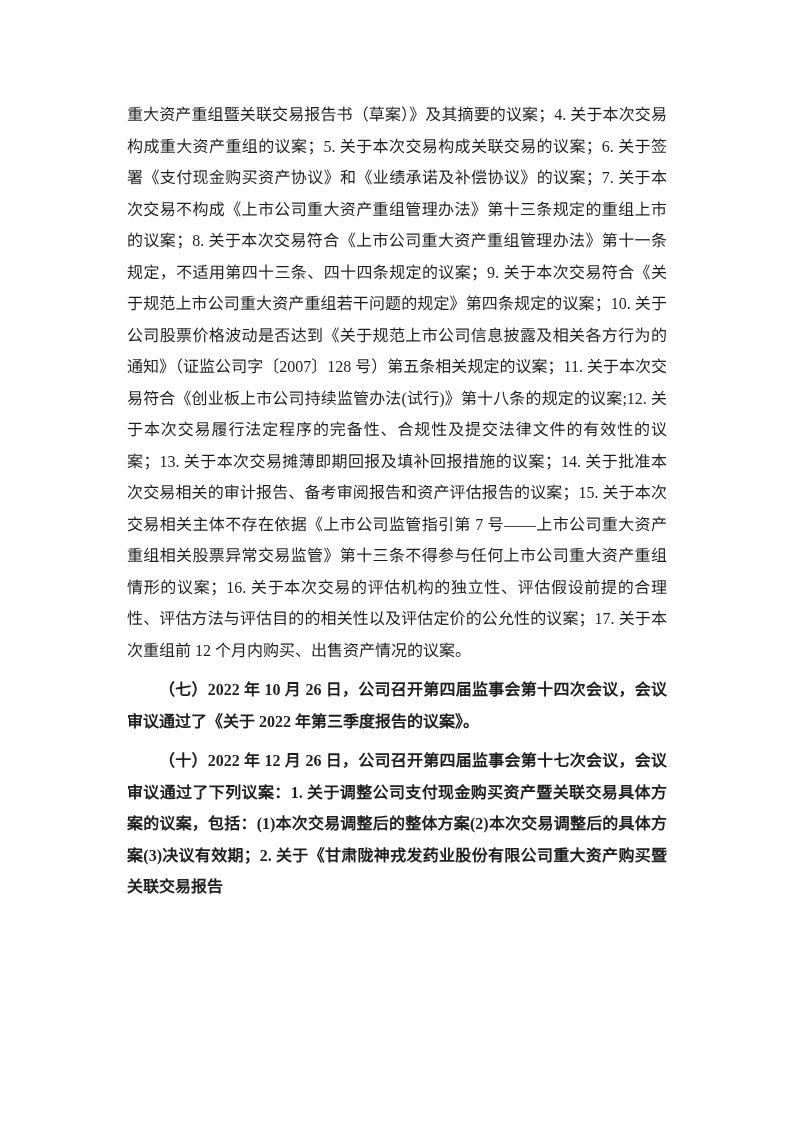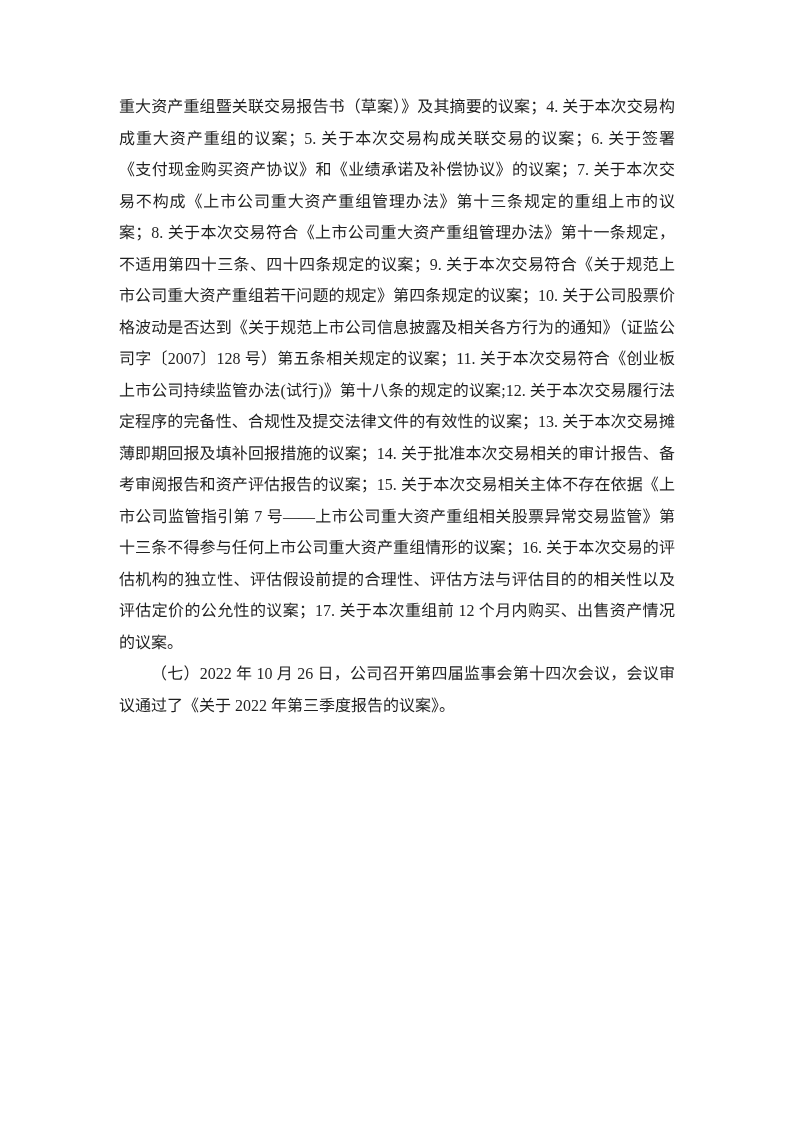--- a/index.html
+++ b/index.html
@@ -22,29 +22,31 @@
     top: 91px;
     left: 119px;
     width: 556px;
     font-size: 16px;
     line-height: 31.5px;
     text-align: justify;
     text-justify: inter-character;
     letter-spacing: 0;
   }
   .para {
-    margin: 0;
+    margin: 8px;
     padding: 0;
     word-break: break-all;
   }
   .para.indent {
     text-indent: 2em;
+    font-weight: bold;
   }
 </style>
 </head>
 <body>
 
 <div class="page">
   <div class="text-block">
     <p class="para">重大资产重组暨关联交易报告书（草案）》及其摘要的议案；4. 关于本次交易构成重大资产重组的议案；5. 关于本次交易构成关联交易的议案；6. 关于签署《支付现金购买资产协议》和《业绩承诺及补偿协议》的议案；7. 关于本次交易不构成《上市公司重大资产重组管理办法》第十三条规定的重组上市的议案；8. 关于本次交易符合《上市公司重大资产重组管理办法》第十一条规定，不适用第四十三条、四十四条规定的议案；9. 关于本次交易符合《关于规范上市公司重大资产重组若干问题的规定》第四条规定的议案；10. 关于公司股票价格波动是否达到《关于规范上市公司信息披露及相关各方行为的通知》（证监公司字〔2007〕128 号）第五条相关规定的议案；11. 关于本次交易符合《创业板上市公司持续监管办法(试行)》第十八条的规定的议案;12. 关于本次交易履行法定程序的完备性、合规性及提交法律文件的有效性的议案；13. 关于本次交易摊薄即期回报及填补回报措施的议案；14. 关于批准本次交易相关的审计报告、备考审阅报告和资产评估报告的议案；15. 关于本次交易相关主体不存在依据《上市公司监管指引第 7 号——上市公司重大资产重组相关股票异常交易监管》第十三条不得参与任何上市公司重大资产重组情形的议案；16. 关于本次交易的评估机构的独立性、评估假设前提的合理性、评估方法与评估目的的相关性以及评估定价的公允性的议案；17. 关于本次重组前 12 个月内购买、出售资产情况的议案。</p>
     <p class="para indent">（七）2022 年 10 月 26 日，公司召开第四届监事会第十四次会议，会议审议通过了《关于 2022 年第三季度报告的议案》。</p>
+    <p class="para indent">（十）2022 年 12 月 26 日，公司召开第四届监事会第十七次会议，会议审议通过了下列议案：1. 关于调整公司支付现金购买资产暨关联交易具体方案的议案，包括：(1)本次交易调整后的整体方案(2)本次交易调整后的具体方案(3)决议有效期；2. 关于《甘肃陇神戎发药业股份有限公司重大资产购买暨关联交易报告</p>
   </div>
 </div>
 
 </body></html>

